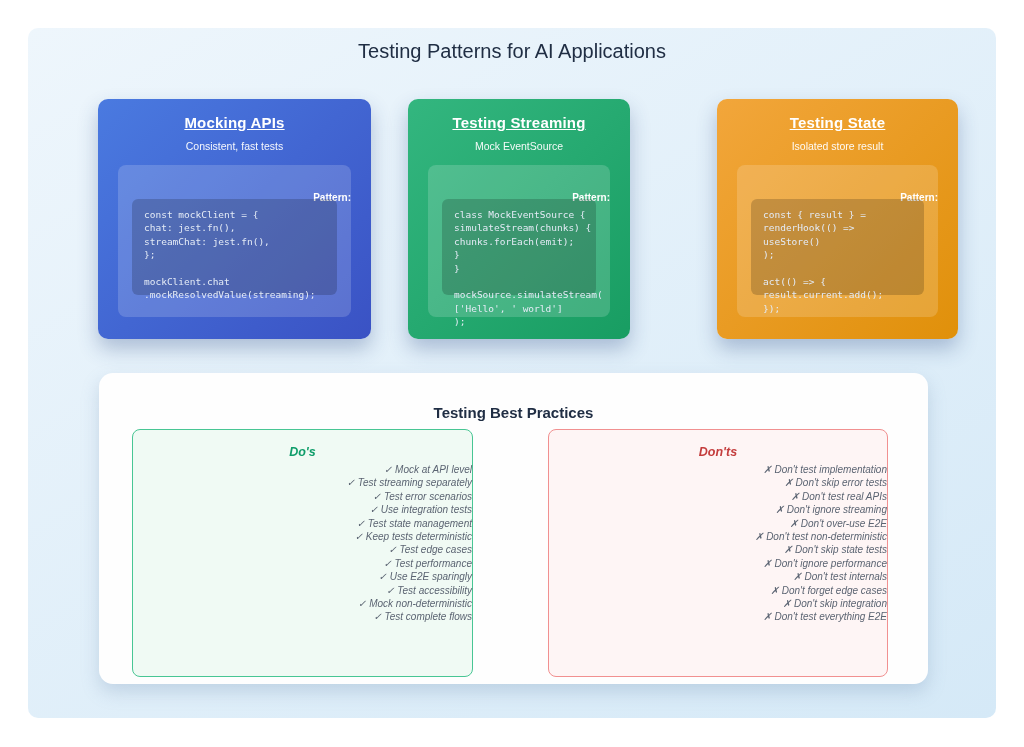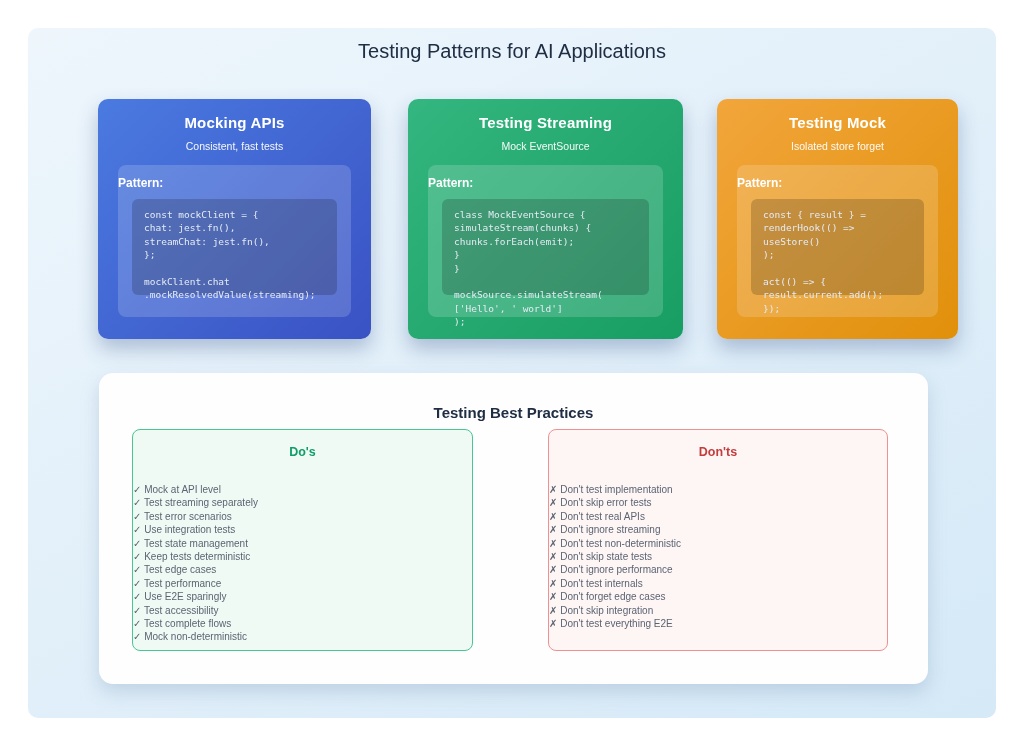--- a/index.html
+++ b/index.html
@@ -16,63 +16,63 @@
     text-align:center; font-size:20px; font-weight:normal;
     color:var(--title-color,#202e44);
   }
 
   
   .card {
     position:absolute; top:71px; height:240px; border-radius:10px;
     color:#fff; box-shadow:0 10px 20px rgba(40,70,130,0.30);
   }
   .card-1 { left:70px;  width:273px; }
-  .card-2 { left:380px; width:275px; }
+  .card-2 { left:380px; width:222px; }
   .card-3 { left:689px; width:241px; }
 
-  .card-title { text-align:center; margin-top:15px; font-size:15px; font-weight:bold; letter-spacing:.2px; }
+  .card-title { text-align:center; margin-top:15px; font-size:15px; font-weight:bold; letter-spacing:.2px;text-decoration:underline; }
   .card-sub   { text-align:center; margin-top:9px;  font-size:10.5px; color:rgba(255,255,255,0.95); }
 
   .pattern-panel {
     position:absolute; left:20px; right:20px; top:66px; height:152px;
     background:rgba(255,255,255,0.17); border-radius:8px;
   }
-  .pattern-label { text-align:left; margin-top:11px; font-size:12px; font-weight:bold; }
+  .pattern-label { text-align:right; margin-top:27px; font-size:10px; font-weight:bold; }
 
   .code {
     position:absolute; left:14px; right:14px; top:34px; height:96px;
     background:rgba(0,0,0,0.18); border-radius:6px;
     padding:9px 12px; overflow:visible;
     font-family:"DejaVu Sans Mono",monospace; font-size:9.5px; line-height:13.4px;
     color:#e4ebf6; white-space:pre;
   }
   .code-line:empty::before { content:"\00a0"; }
 
   
   .bp-card {
     position:absolute; left:71px; top:345px; width:829px; height:311px;
     background:#fefefe; border-radius:14px;
     box-shadow:0 8px 18px rgba(110,140,175,0.28);
   }
   .bp-title { text-align:center; margin-top:31px; font-size:15px; font-weight:bold; color:var(--title-color,#202e44); }
 
-  .bp-box { position:absolute; top:56px; height:222px; border-radius:8px; }
+  .bp-box { position:absolute; top:56px; height:248px; border-radius:8px;font-style:italic; }
   .bp-box.dos {
     left:33px; width:341px;
     background:var(--dos-bg,#f0faf4); border:1.5px solid var(--dos-border,#48c694);
   }
   .bp-box.donts {
     left:449px; width:340px;
     background:var(--donts-bg,#fef5f5); border:1.5px solid var(--donts-border,#f19090);
   }
   .bp-box-title { text-align:center; margin-top:15px; font-size:12.5px; font-weight:bold; }
   .dos  .bp-box-title { color:var(--dos-heading,#0f9d6a); }
   .donts .bp-box-title { color:var(--donts-heading,#c43d3d); }
 
-  .bp-list { margin-top:24px; text-align:left; }
+  .bp-list { margin-top:4px; text-align:right; }
   .bp-item { font-size:10px; line-height:13.4px; color:var(--item-color,#5b6472); }
 </style>
 </head>
 <body>
 
 <div class="panel">
 
   <h1 class="title">Testing Patterns for AI Applications</h1>
 
   <section class="card card-1" style="background: linear-gradient(135deg, rgb(74, 122, 224), rgb(58, 82, 196));">
@@ -87,22 +87,22 @@
   <section class="card card-2" style="background: linear-gradient(135deg, rgb(51, 182, 127), rgb(24, 157, 98));">
     <h2 class="card-title">Testing Streaming</h2>
     <div class="card-sub">Mock EventSource</div>
     <div class="pattern-panel">
       <div class="pattern-label">Pattern:</div>
       <div class="code"><div class="code-line">class MockEventSource {</div><div class="code-line">simulateStream(chunks) {</div><div class="code-line">chunks.forEach(emit);</div><div class="code-line">}</div><div class="code-line">}</div><div class="code-line"></div><div class="code-line">mockSource.simulateStream(</div><div class="code-line">['Hello', ' world']</div><div class="code-line">);</div></div>
     </div>
   </section>
 
   <section class="card card-3" style="background: linear-gradient(135deg, rgb(242, 166, 59), rgb(224, 144, 10));">
-    <h2 class="card-title">Testing Mock</h2>
-    <div class="card-sub">Isolated store forget</div>
+    <h2 class="card-title">Testing State</h2>
+    <div class="card-sub">Isolated store result</div>
     <div class="pattern-panel">
       <div class="pattern-label">Pattern:</div>
       <div class="code"><div class="code-line">const { result } =</div><div class="code-line">renderHook(() =&gt;</div><div class="code-line">useStore()</div><div class="code-line">);</div><div class="code-line"></div><div class="code-line">act(() =&gt; {</div><div class="code-line">result.current.add();</div><div class="code-line">});</div></div>
     </div>
   </section>
 
   <section class="bp-card">
     <h2 class="bp-title">Testing Best Practices</h2>
 
     <div class="bp-box dos">
@@ -111,32 +111,33 @@
           <div class="bp-item">✓ Mock at API level</div>
           <div class="bp-item">✓ Test streaming separately</div>
           <div class="bp-item">✓ Test error scenarios</div>
           <div class="bp-item">✓ Use integration tests</div>
           <div class="bp-item">✓ Test state management</div>
           <div class="bp-item">✓ Keep tests deterministic</div>
           <div class="bp-item">✓ Test edge cases</div>
           <div class="bp-item">✓ Test performance</div>
           <div class="bp-item">✓ Use E2E sparingly</div>
           <div class="bp-item">✓ Test accessibility</div>
+          <div class="bp-item">✓ Mock non-deterministic</div>
           <div class="bp-item">✓ Test complete flows</div>
-          <div class="bp-item">✓ Mock non-deterministic</div>
         </div>
     </div>
 
     <div class="bp-box donts">
       <h3 class="bp-box-title">Don'ts</h3>
       <div class="bp-list">
           <div class="bp-item">✗ Don't test implementation</div>
           <div class="bp-item">✗ Don't skip error tests</div>
           <div class="bp-item">✗ Don't test real APIs</div>
           <div class="bp-item">✗ Don't ignore streaming</div>
+          <div class="bp-item">✗ Don't over-use E2E</div>
           <div class="bp-item">✗ Don't test non-deterministic</div>
           <div class="bp-item">✗ Don't skip state tests</div>
           <div class="bp-item">✗ Don't ignore performance</div>
           <div class="bp-item">✗ Don't test internals</div>
           <div class="bp-item">✗ Don't forget edge cases</div>
           <div class="bp-item">✗ Don't skip integration</div>
           <div class="bp-item">✗ Don't test everything E2E</div>
         </div>
     </div>
   </section>

